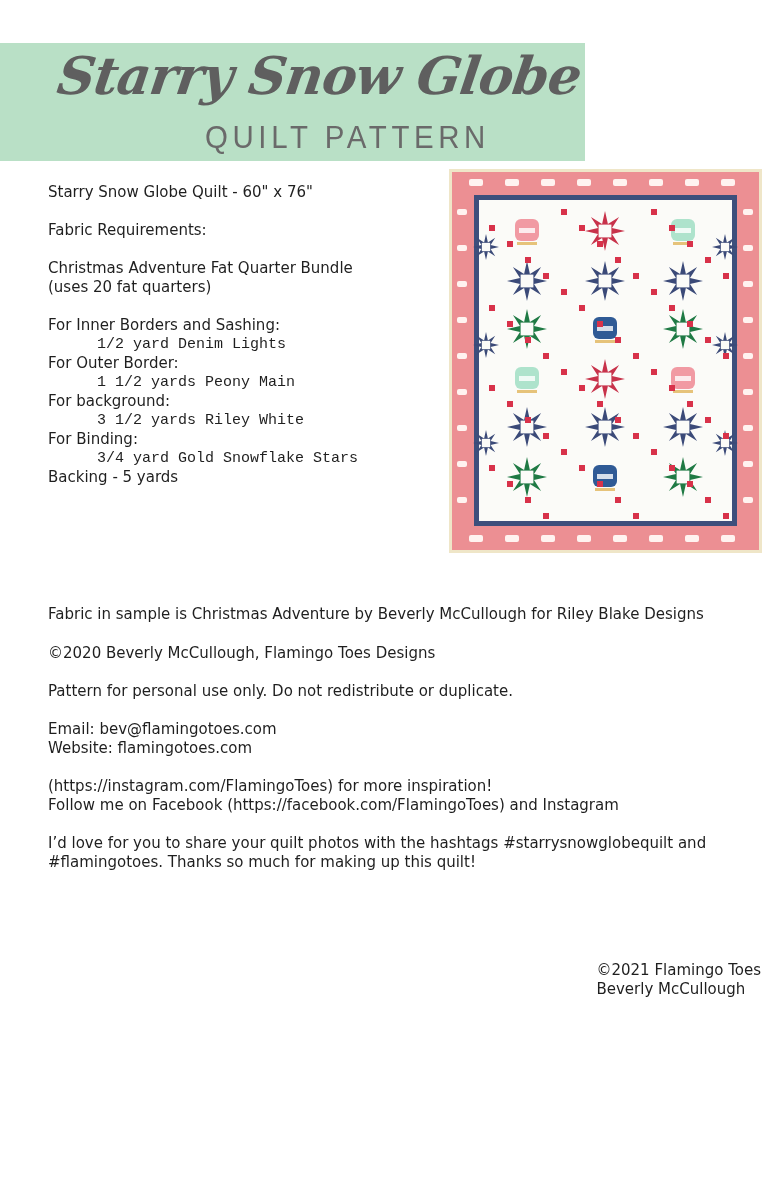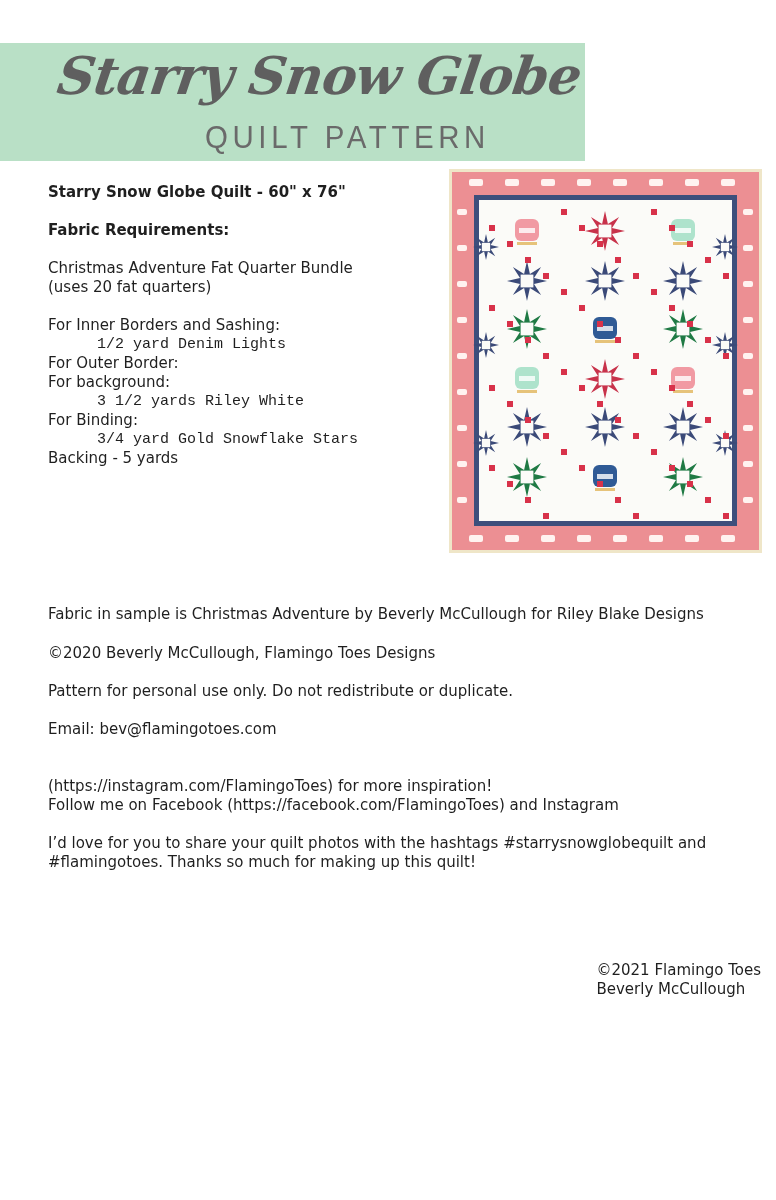--- a/index.html
+++ b/index.html
@@ -17,21 +17,21 @@
     transform: skewX(-8deg);
   }
   .banner-sub {
     position: absolute; left: 205px; top: 76px;
     font-family: "Liberation Sans", sans-serif; font-weight: normal;
     font-size: 32px; letter-spacing: 5px; color: #6a6a6a; white-space: nowrap;
     transform: scaleX(0.92); transform-origin: left;
   }
 
   .req { position: absolute; left: 48px; top: 183px; width: 380px; font-size: 15px; line-height: 19px; }
-  .req .bold { font-weight: bold; }
+  .req .bold { font-weight: normal; }
   .req .gap { height: 19px; }
   .req .indent { padding-left: 49px; font-family: Liberation Mono, monospace; }
 
   .quilt-wrap { position: absolute; left: 449px; top: 169px; width: 313px; height: 384px; }
   .quilt-wrap svg { display: block; }
 
   .body-text { position: absolute; left: 48px; width: 700px; font-size: 15px; line-height: 19px; }
   .credit { position: absolute; right: 15px; top: 961px; text-align: left; font-size: 15px; line-height: 19px; }
 </style>
 </head>
@@ -46,20 +46,21 @@
   <div class="bold">Starry Snow Globe Quilt - 60" x 76"</div>
   <div class="gap"></div>
   <div class="bold">Fabric Requirements:</div>
   <div class="gap"></div>
   <div>Christmas Adventure Fat Quarter Bundle</div>
   <div>(uses 20 fat quarters)</div>
   <div class="gap"></div>
   <div>For Inner Borders and Sashing:</div>
   <div class="indent">1/2 yard Denim Lights</div>
   <div>For Outer Border:</div>
+  <div class="indent">1 1/2 yards Peony Main</div>
   <div>For background:</div>
   <div class="indent">3 1/2 yards Riley White</div>
   <div>For Binding:</div>
   <div class="indent">3/4 yard Gold Snowflake Stars</div>
   <div>Backing - 5 yards</div>
 </div>
 
 <div class="quilt-wrap">
   <svg id="quilt-svg" width="313" height="384" viewBox="0 0 313 384" xmlns="http://www.w3.org/2000/svg">
       <rect x="0" y="0" width="313" height="384" fill="#efe6c8"></rect>
@@ -211,20 +212,21 @@
       <rect x="184" y="344" width="6" height="6" fill="#d8324a"></rect>
       <rect x="274" y="344" width="6" height="6" fill="#d8324a"></rect>
     </svg>
 </div>
 
 <div class="body-text" style="top:605px">Fabric in sample is Christmas Adventure by Beverly McCullough for Riley Blake Designs</div>
 <div class="body-text" style="top:644px">©2020 Beverly McCullough, Flamingo Toes Designs</div>
 <div class="body-text" style="top:682px">Pattern for personal use only. Do not redistribute or duplicate.</div>
 <div class="body-text" style="top:720px">
   <div>Email: bev@flamingotoes.com</div>
+  <div>Website: flamingotoes.com</div>
 </div>
 <div class="body-text" style="top:777px">
   <div>(https://instagram.com/FlamingoToes) for more inspiration!</div>
   <div>Follow me on Facebook (https://facebook.com/FlamingoToes) and Instagram</div>
 </div>
 <div class="body-text" style="top:834px">
   <div>I’d love for you to share your quilt photos with the hashtags #starrysnowglobequilt and</div>
   <div>#flamingotoes. Thanks so much for making up this quilt!</div>
 </div>
 

